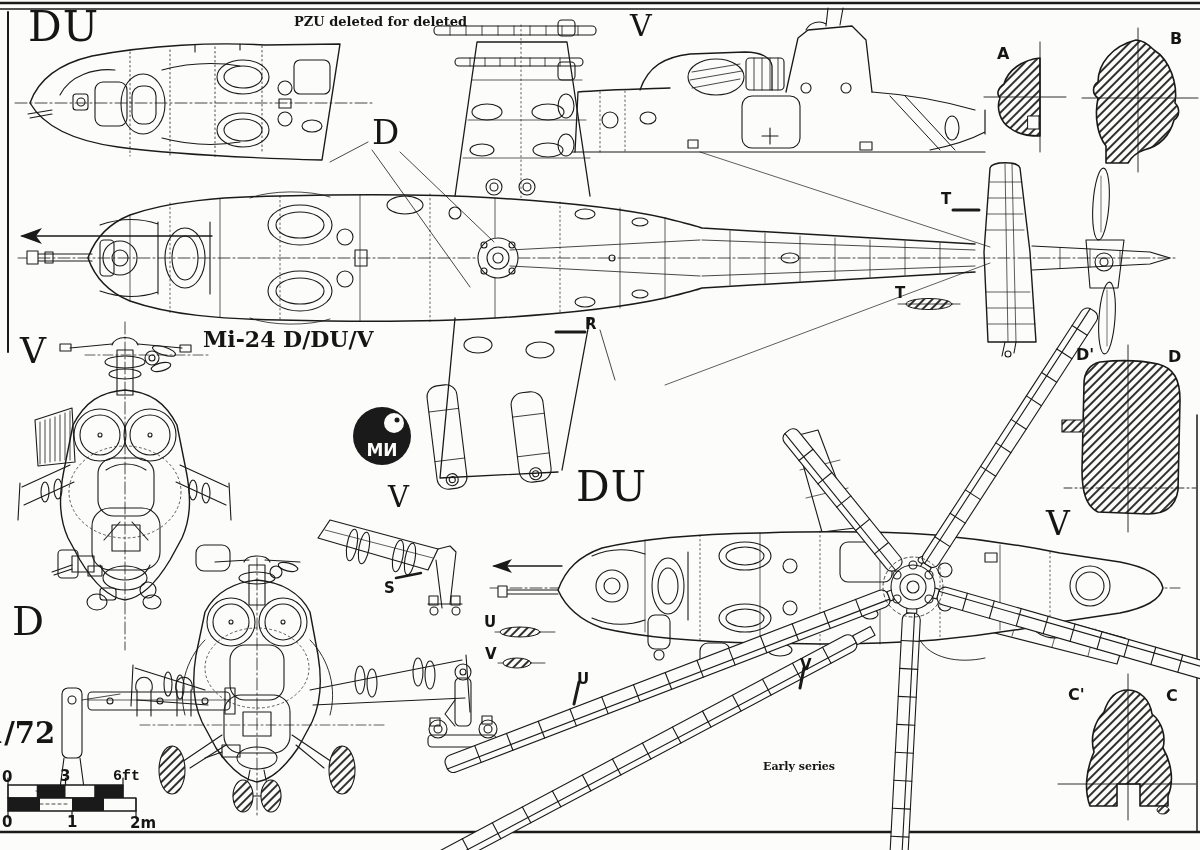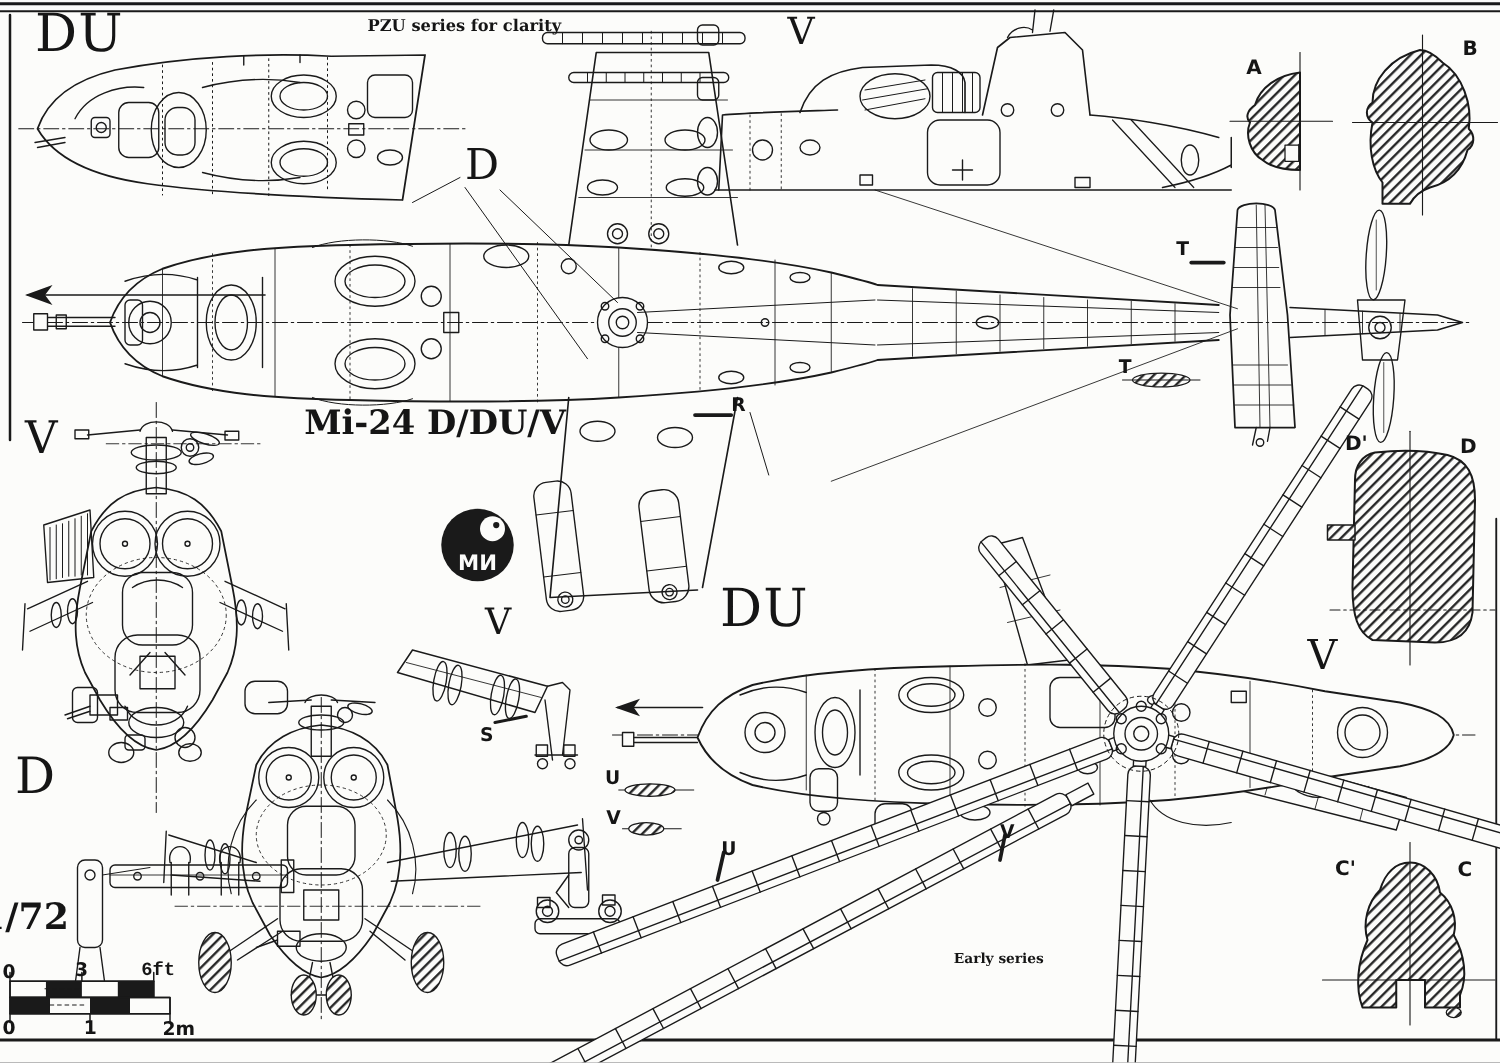--- a/index.html
+++ b/index.html
@@ -5,21 +5,21 @@
   html,body{margin:0;padding:0;background:#888;}
   .canvas{position:relative;width:1200px;height:850px;background:#fcfcfa;overflow:hidden;
           font-family:"DejaVu Serif",serif;color:#1a1a1a;}
   .canvas svg{position:absolute;left:0;top:0;}
   .lbl{position:absolute;white-space:nowrap;color:#151515;}
   .L{font-family:"DejaVu Serif",serif;font-weight:400;letter-spacing:1px;}
   .T{font-family:"DejaVu Serif",serif;font-weight:700;}
   .M{font-family:"DejaVu Sans",sans-serif;font-weight:700;font-size:15px;}
   .Sx{font-family:"DejaVu Sans",sans-serif;font-weight:700;font-size:16px;}
   .num{font-family:"DejaVu Sans",sans-serif;font-weight:700;font-size:15px;}
-  .title{font-size:27px;line-height:38px;text-align:center;font-weight:700;
+  .title{font-size:22px;line-height:38px;font-weight:700;
          font-family:"DejaVu Serif",serif;}
 </style>
 </head>
 <body>
 
 <div class="canvas">
 
 <svg width="1200" height="850" viewBox="0 0 1200 850">
 <defs>
   <pattern id="h" patternUnits="userSpaceOnUse" width="6" height="6" patternTransform="rotate(45)">
@@ -457,21 +457,21 @@
     <rect x="72" y="798" width="32" height="13" fill="#1a1a1a" stroke="none"></rect>
     <rect x="8" y="798" width="128" height="13"></rect>
     <path d="M8 778 V785 M65.5 778 V785 M123 778 V785 M8 811 V818 M72 811 V818 M136 811 V818" stroke-width="1.2"></path>
     <path d="M36 791 h30" stroke-dasharray="3 3" stroke-width="0.8"></path>
     <path d="M40 804 h30" stroke-dasharray="3 3" stroke-width="0.8"></path>
   </g>
 </g>
 </svg>
 
 <div class="lbl L" style="left:28px;top:2px;font-size:42px;">DU</div>
-<div class="lbl T" style="left:294px;top:14px;font-size:13px;">PZU series for clarity</div>
+<div class="lbl T" style="left:294px;top:14px;font-size:13px;">PZU deleted for deleted</div>
 <div class="lbl L" style="left:630px;top:8px;font-size:30px;">V</div>
 <div class="lbl L" style="left:372px;top:112px;font-size:34px;">D</div>
 <div class="lbl L" style="left:20px;top:330px;font-size:36px;">V</div>
 <div class="lbl L" style="left:12px;top:598px;font-size:40px;">D</div>
 <div class="lbl L" style="left:576px;top:462px;font-size:42px;">DU</div>
 <div class="lbl L" style="left:388px;top:480px;font-size:29px;">V</div>
 <div class="lbl L" style="left:1046px;top:504px;font-size:33px;">V</div>
 
 <div class="lbl title" style="left:203px;top:320px;width:290px;">
   <div>Mi-24 D/DU/V</div>

